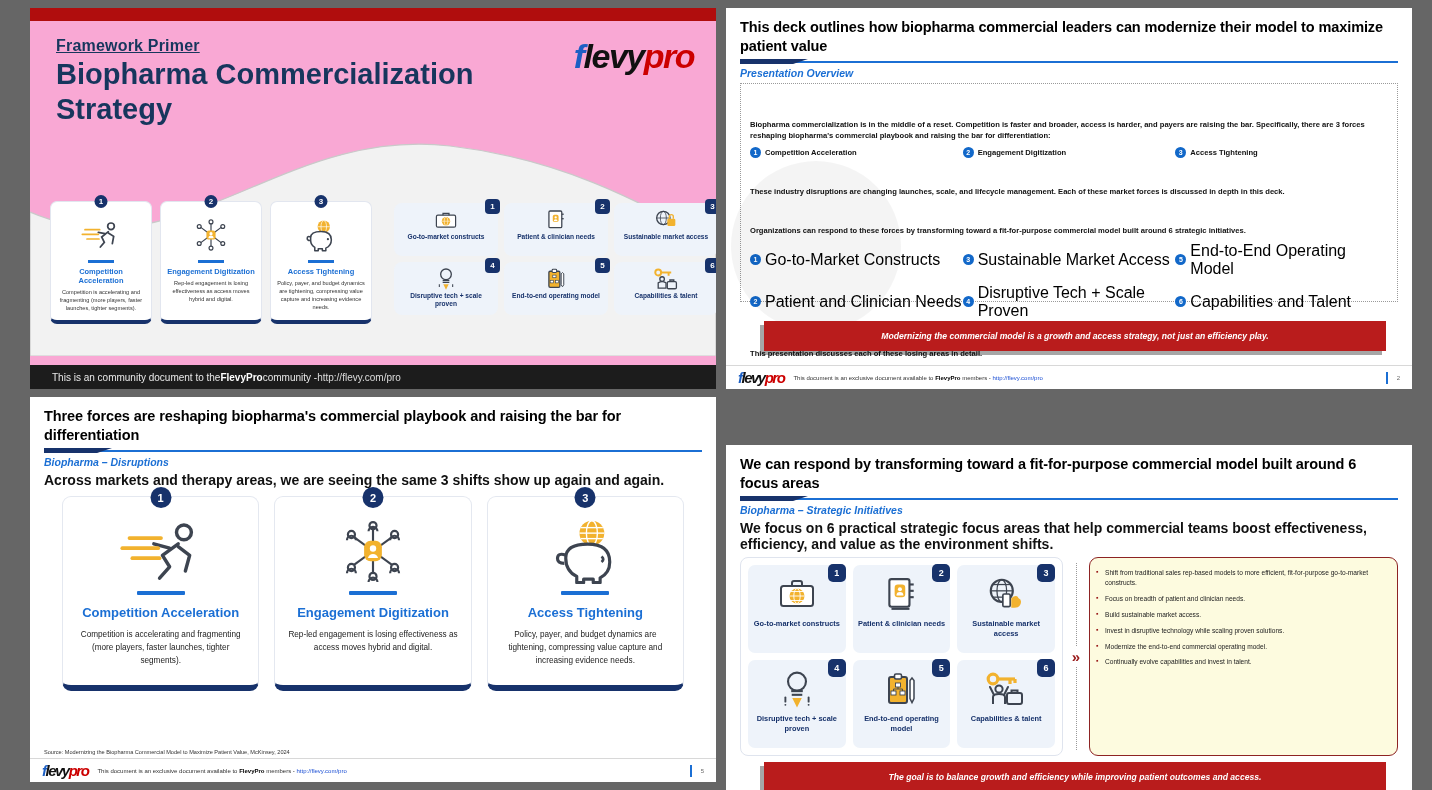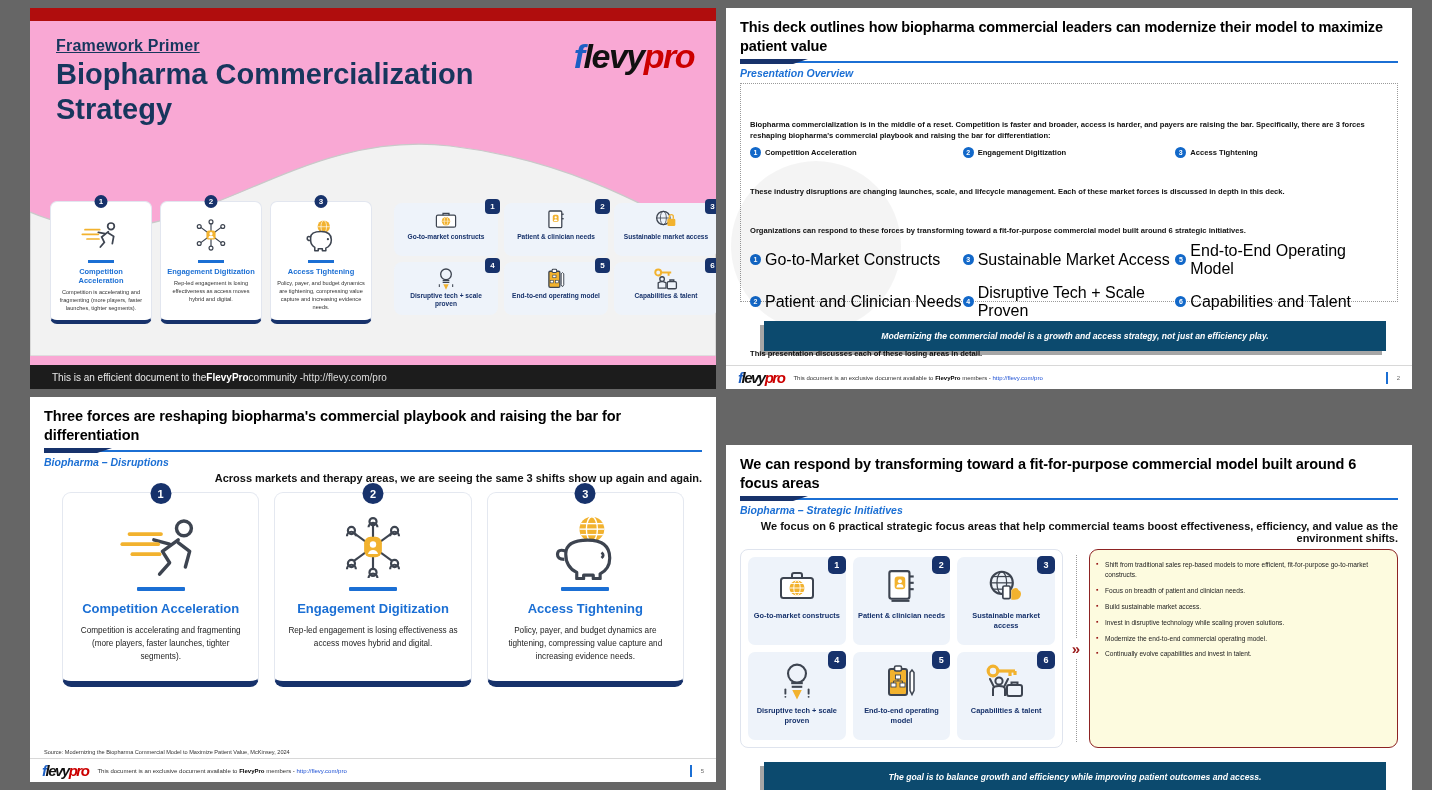--- a/index.html
+++ b/index.html
@@ -102,25 +102,25 @@
     font-size:14.5px; font-weight:bold; color:#000; line-height:1.28;
     letter-spacing:-.1px;
   }
   .cs-rule { position:relative; height:5px; margin:4px 0 3px; }
   .cs-rule .line { position:absolute; left:0; right:0; top:2px; height:1.6px; background:#1b6fd4; }
   .cs-rule .tab {
     position:absolute; left:0; top:0; width:68px; height:5px; background:#17326b;
     clip-path:polygon(0 0, 100% 0, 78% 100%, 0 100%);
   }
   .cs-sub { font-size:10.5px; font-weight:bold; font-style:italic; color:#1b6fd4; margin-bottom:4px; }
-  .cs-lead { font-size:11px; font-weight:bold; color:#111; margin-bottom:5px;text-align:right; }
+  .cs-lead { font-size:14px; font-weight:bold; color:#111; margin-bottom:5px; }
 
   .cs-banner {
     position:absolute; left:38px; right:26px; bottom:38px;
-    height:30px; background:#0c4a6e; border-radius:0;
+    height:30px; background:#b91c1c; border-radius:0;
     box-shadow:-4px 4px 0 rgba(0,0,0,.35);
     display:flex; align-items:center; justify-content:center;
     color:#fff; font-size:8.6px; font-weight:bold; font-style:italic;
     text-align:center; padding:0 12px;
   }
   .cs-source {
     position:absolute; left:14px; bottom:27px;
     font-size:5.6px; color:#333;
   }
   .cs-footer {
@@ -424,21 +424,21 @@
               <rect x="22" y="20" width="14" height="11" rx="2" fill="none" stroke="#3d4450" stroke-width="2"></rect>
               <path d="M26 20 v-2.5 h6 V20" fill="none" stroke="#3d4450" stroke-width="2"></path>
             </svg>
           </div>
           <div class="tlbl">Capabilities &amp; talent</div>
         </div>
       </div>
     </div>
 
     <div class="s1-footer">
-      <span>This is an efficient document to the </span>
+      <span>This is an community document to the </span>
         <b>FlevyPro</b>
         <span> community - </span>
         <span class="lnk">http://flevy.com/pro</span>
     </div>
   </div>
 
   <div class="slide" id="slide2">
     <div class="cs-inner">
       <div class="cs-title">This deck outlines how biopharma commercial leaders can modernize their model to maximize patient value</div>
       <div class="cs-rule">

